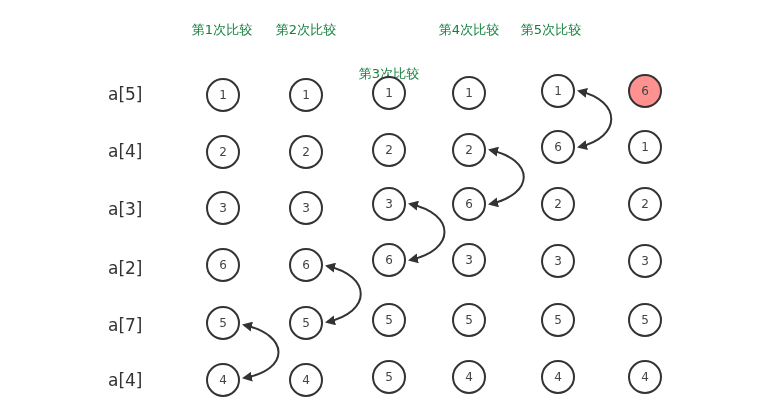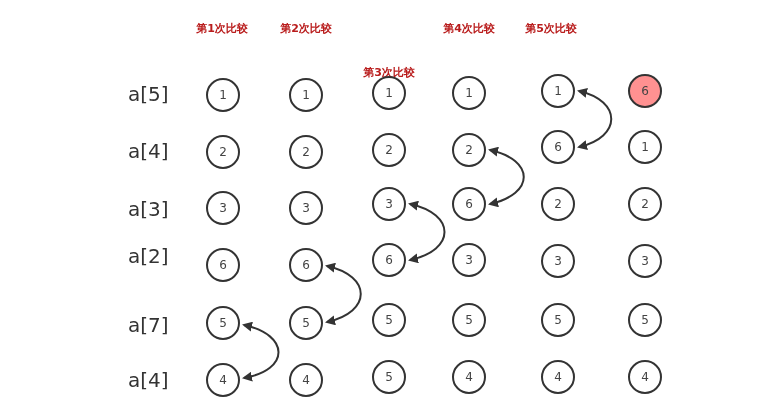--- a/index.html
+++ b/index.html
@@ -1,41 +1,41 @@
 <!DOCTYPE html>
 <html><head>
 <meta charset="utf-8">
 <style>
   html, body { margin: 0; padding: 0; background: #ffffff; }
   body { width: 775px; height: 419px; position: relative; overflow: hidden;
          font-family: "DejaVu Sans", "Liberation Sans", sans-serif; color: #333; }
-  .hdr { position: absolute; top: 21px; font-size: 11px; font-weight: bold; color: #b91c1c;
+  .hdr { position: absolute; top: 21px; font-size: 13px; font-weight: normal; color: #15803d;
          transform: translateX(-50%); white-space: nowrap; }
-  .rowlbl { position: absolute; left: 108px; font-size: 20px; color: #333;
-            transform: translateY(-50%); white-space: nowrap; margin-left: 20px; }
+  .rowlbl { position: absolute; left: 108px; font-size: 17px; color: #333;
+            transform: translateY(-50%); white-space: nowrap; }
   .node { position: absolute; width: 34px; height: 34px; border: 2px solid #333;
           border-radius: 50%; box-sizing: border-box; background: #fff;
           display: flex; align-items: center; justify-content: center;
           font-size: 12px; color: #444; transform: translate(-50%, -50%); }
   .node.hl { background: #ff9191; }
   svg.arrows { position: absolute; left: 0; top: 0; pointer-events: none; }
 </style>
 </head>
 <body>
 
 <div class="hdr" style="left:222px;">第1次比较</div>
 <div class="hdr" style="left:306px;">第2次比较</div>
 <div class="hdr" style="left:389px;margin-top:44px;">第3次比较</div>
 <div class="hdr" style="left:469px;">第4次比较</div>
 <div class="hdr" style="left:551px;">第5次比较</div>
 
 <div class="rowlbl" style="top:94px;">a[5]</div>
 <div class="rowlbl" style="top:151px;">a[4]</div>
 <div class="rowlbl" style="top:209px;">a[3]</div>
-<div class="rowlbl" style="top:256px;">a[2]</div>
+<div class="rowlbl" style="top:268px;">a[2]</div>
 <div class="rowlbl" style="top:325px;">a[7]</div>
 <div class="rowlbl" style="top:380px;">a[4]</div>
 
 <div class="node" style="left:223px;top:95px;">1</div>
 <div class="node" style="left:223px;top:152px;">2</div>
 <div class="node" style="left:223px;top:208px;">3</div>
 <div class="node" style="left:223px;top:265px;">6</div>
 <div class="node" style="left:223px;top:323px;">5</div>
 <div class="node" style="left:223px;top:380px;">4</div>
 

